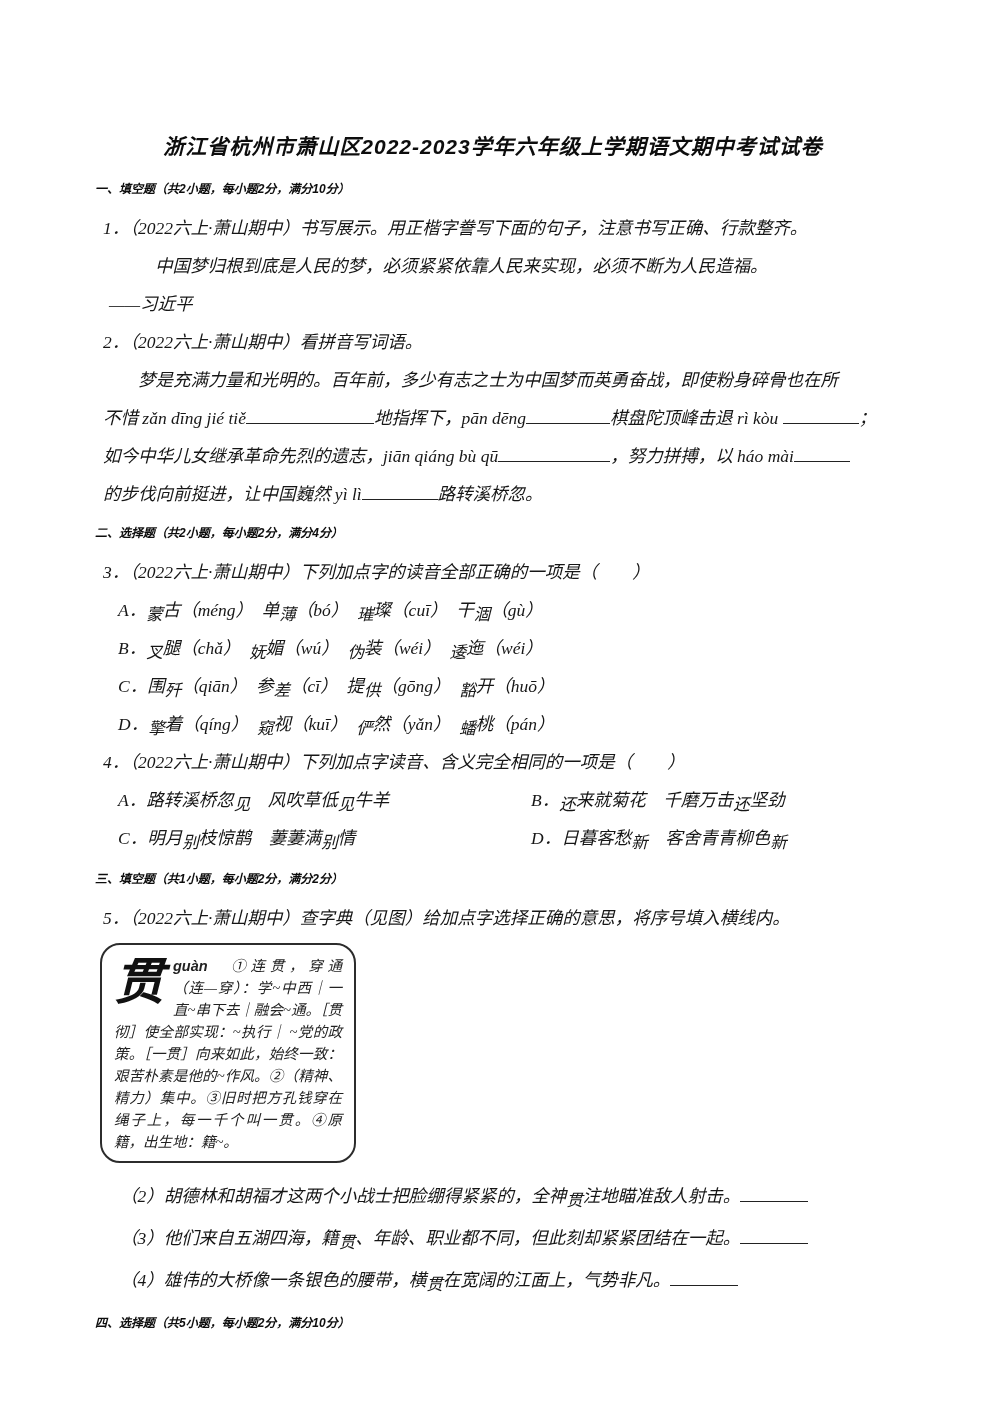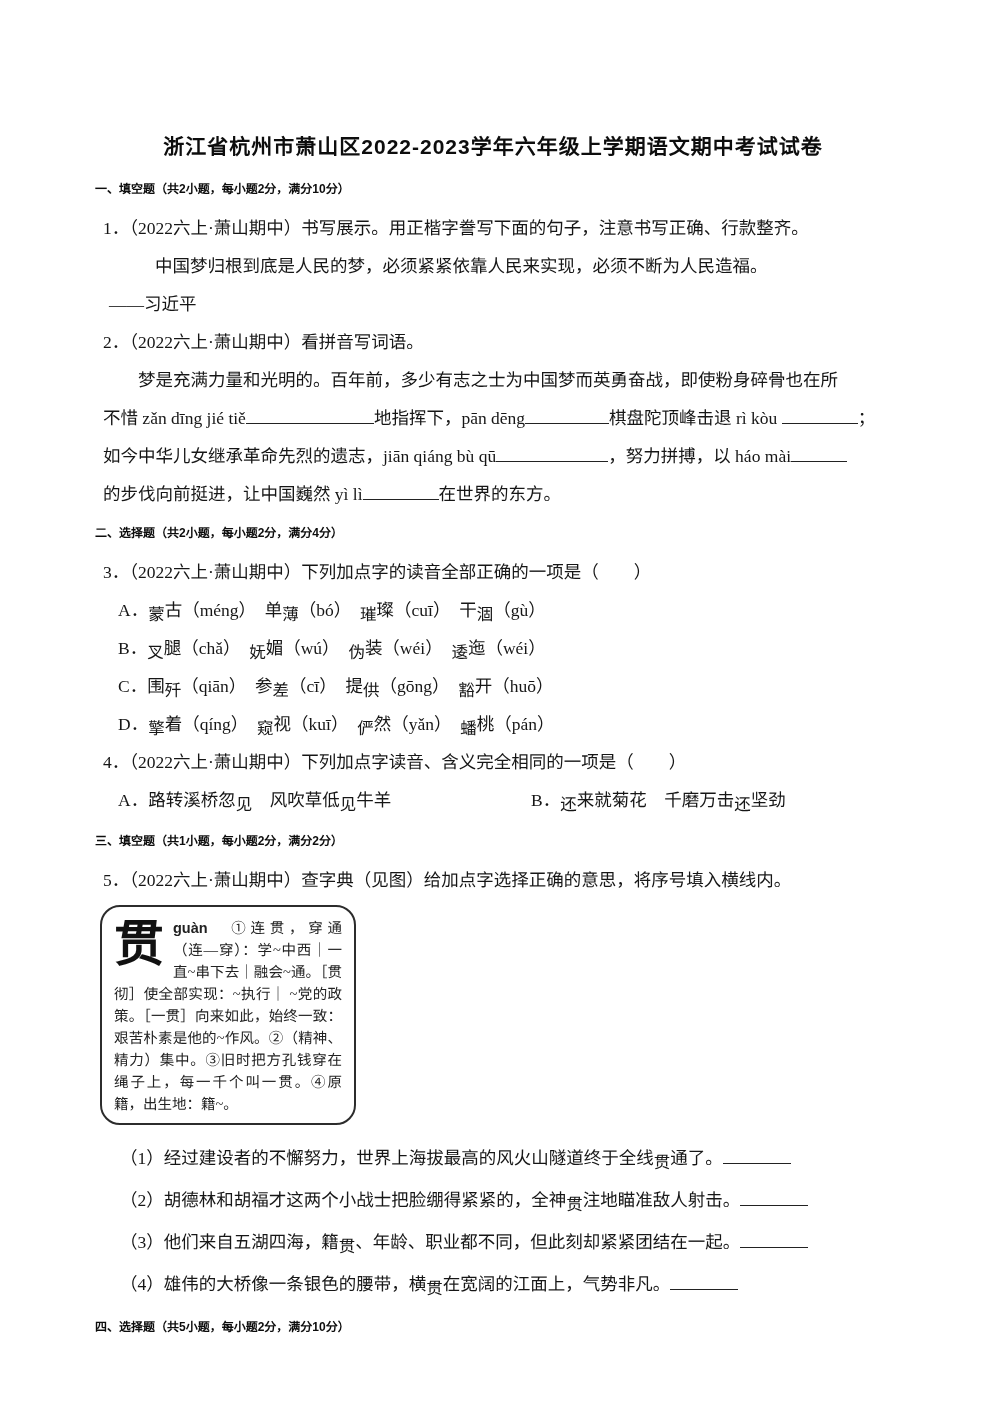--- a/index.html
+++ b/index.html
@@ -1,21 +1,21 @@
 <!DOCTYPE html>
 <html lang="zh-CN"><head>
 <meta charset="utf-8">
 <style>
   html,body{margin:0;padding:0;}
   body{
     width:1000px;height:1414px;overflow:hidden;background:#ffffff;
     font-family:"Liberation Serif","DejaVu Serif",serif;
     color:#161616;
   }
-  .page{padding:132px 109px 0 95px;}
+  .page{padding:132px 109px 0 95px;font-style:italic;}
   .title{
     font-family:"Liberation Sans","DejaVu Sans",sans-serif;
     font-weight:700;font-size:21px;line-height:30px;text-align:center;
     letter-spacing:1px;margin:0 0 13px 0;color:#0d0d0d;
   }
   .h{
     font-family:"Liberation Sans","DejaVu Sans",sans-serif;
     font-weight:700;font-size:12px;line-height:28px;margin:2px 0 12px 0;color:#0d0d0d;
   }
   .line{font-size:17.5px;line-height:27px;margin:0 0 11px 8px;}
@@ -55,44 +55,47 @@
   <div class="h">一、填空题（共2小题，每小题2分，满分10分）</div>
 
   <div class="line">1．（2022六上·萧山期中）书写展示。用正楷字誊写下面的句子，注意书写正确、行款整齐。</div>
   <div class="line quote">中国梦归根到底是人民的梦，必须紧紧依靠人民来实现，必须不断为人民造福。</div>
   <div class="line attribution">——习近平</div>
 
   <div class="line">2．（2022六上·萧山期中）看拼音写词语。</div>
   <div class="line indent">梦是充满力量和光明的。百年前，多少有志之士为中国梦而英勇奋战，即使粉身碎骨也在所</div>
   <div class="line"><span>不惜 zǎn dīng jié tiě</span><span class="blank" style="width: 128px;"></span><span>地指挥下，pān dēng</span><span class="blank" style="width: 84px;"></span><span>棋盘陀顶峰击退 rì kòu </span><span class="blank" style="width: 76px;"></span><span>；</span></div>
   <div class="line"><span>如今中华儿女继承革命先烈的遗志，jiān qiáng bù qū</span><span class="blank" style="width: 112px;"></span><span>，努力拼搏，以 háo mài</span><span class="blank" style="width: 56px;"></span></div>
-  <div class="line"><span>的步伐向前挺进，让中国巍然 yì lì</span><span class="blank" style="width: 76px;"></span><span>在世界的东方。</span></div>
+  <div class="line"><span>的步伐向前挺进，让中国巍然 yì lì</span><span class="blank" style="width: 76px;"></span><span>路转溪桥忽。</span></div>
 
   <div class="h">二、选择题（共2小题，每小题2分，满分4分）</div>
 
   <div class="line">3．（2022六上·萧山期中）下列加点字的读音全部正确的一项是（　　）</div>
   <div class="line opt"><span>A．</span><span class="dot">蒙</span><span>古（méng）　单</span><span class="dot">薄</span><span>（bó）　</span><span class="dot">璀</span><span>璨（cuī）　干</span><span class="dot">涸</span><span>（gù）</span></div>
   <div class="line opt"><span>B．</span><span class="dot">叉</span><span>腿（chǎ）　</span><span class="dot">妩</span><span>媚（wú）　</span><span class="dot">伪</span><span>装（wéi）　</span><span class="dot">逶</span><span>迤（wéi）</span></div>
   <div class="line opt"><span>C．围</span><span class="dot">歼</span><span>（qiān）　参</span><span class="dot">差</span><span>（cī）　提</span><span class="dot">供</span><span>（gōng）　</span><span class="dot">豁</span><span>开（huō）</span></div>
   <div class="line opt"><span>D．</span><span class="dot">擎</span><span>着（qíng）　</span><span class="dot">窥</span><span>视（kuī）　</span><span class="dot">俨</span><span>然（yǎn）　</span><span class="dot">蟠</span><span>桃（pán）</span></div>
 
   <div class="line">4．（2022六上·萧山期中）下列加点字读音、含义完全相同的一项是（　　）</div>
   <div class="cols">
     <div class="line opt col1"><span>A．路转溪桥忽</span><span class="dot">见</span><span>　风吹草低</span><span class="dot">见</span><span>牛羊</span></div>
     <div class="line opt"><span>B．</span><span class="dot">还</span><span>来就菊花　千磨万击</span><span class="dot">还</span><span>坚劲</span></div>
   </div>
+  <div class="cols">
+    <div class="line opt col1"><span>C．明月</span><span class="dot">别</span><span>枝惊鹊　萋萋满</span><span class="dot">别</span><span>情</span></div>
+    <div class="line opt"><span>D．日暮客愁</span><span class="dot">新</span><span>　客舍青青柳色</span><span class="dot">新</span></div>
+  </div>
 
   <div class="h">三、填空题（共1小题，每小题2分，满分2分）</div>
 
   <div class="line">5．（2022六上·萧山期中）查字典（见图）给加点字选择正确的意思，将序号填入横线内。</div>
 
   <div class="dictbox">
     <span class="headword">贯</span><span class="py">guàn</span><span>①连贯，穿通（连—穿）：学~中西｜一直~串下去｜融会~通。［贯彻］使全部实现：~执行｜ ~党的政策。［一贯］向来如此，始终一致：艰苦朴素是他的~作风。②（精神、精力）集中。③旧时把方孔钱穿在绳子上，每一千个叫一贯。④原籍，出生地：籍~。</span>
   </div>
 
-  <div class="line subitem"><span>（1）经过建设者的不懈努力，世界上海拔最高的风火山隧道终于全线</span><span class="dot">贯</span><span>通了。</span><span class="blank" style="width: 68px;"></span></div>
   <div class="line subitem"><span>（2）胡德林和胡福才这两个小战士把脸绷得紧紧的，全神</span><span class="dot">贯</span><span>注地瞄准敌人射击。</span><span class="blank" style="width: 68px;"></span></div>
   <div class="line subitem"><span>（3）他们来自五湖四海，籍</span><span class="dot">贯</span><span>、年龄、职业都不同，但此刻却紧紧团结在一起。</span><span class="blank" style="width: 68px;"></span></div>
   <div class="line subitem"><span>（4）雄伟的大桥像一条银色的腰带，横</span><span class="dot">贯</span><span>在宽阔的江面上，气势非凡。</span><span class="blank" style="width: 68px;"></span></div>
 
   <div class="h">四、选择题（共5小题，每小题2分，满分10分）</div>
 
 </div>
 
 </body></html>

